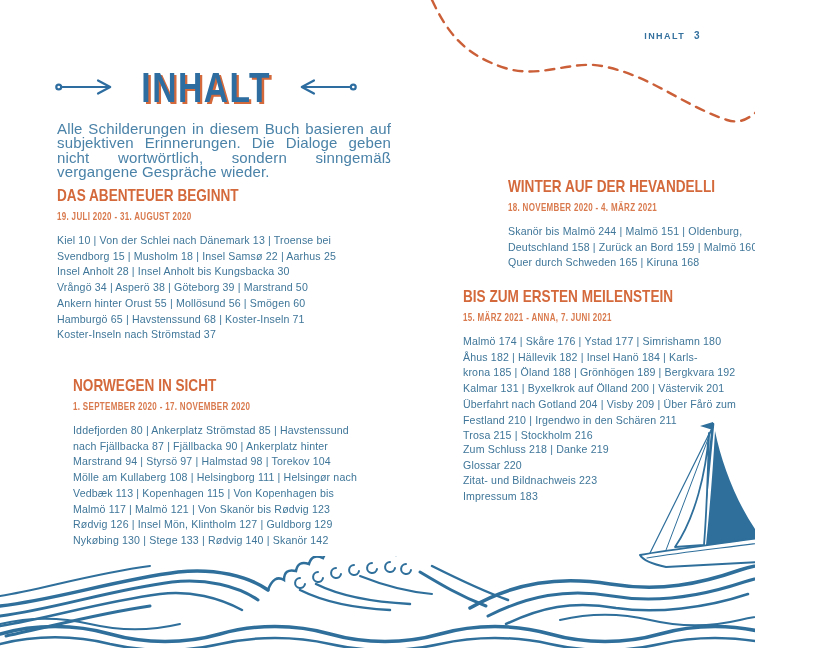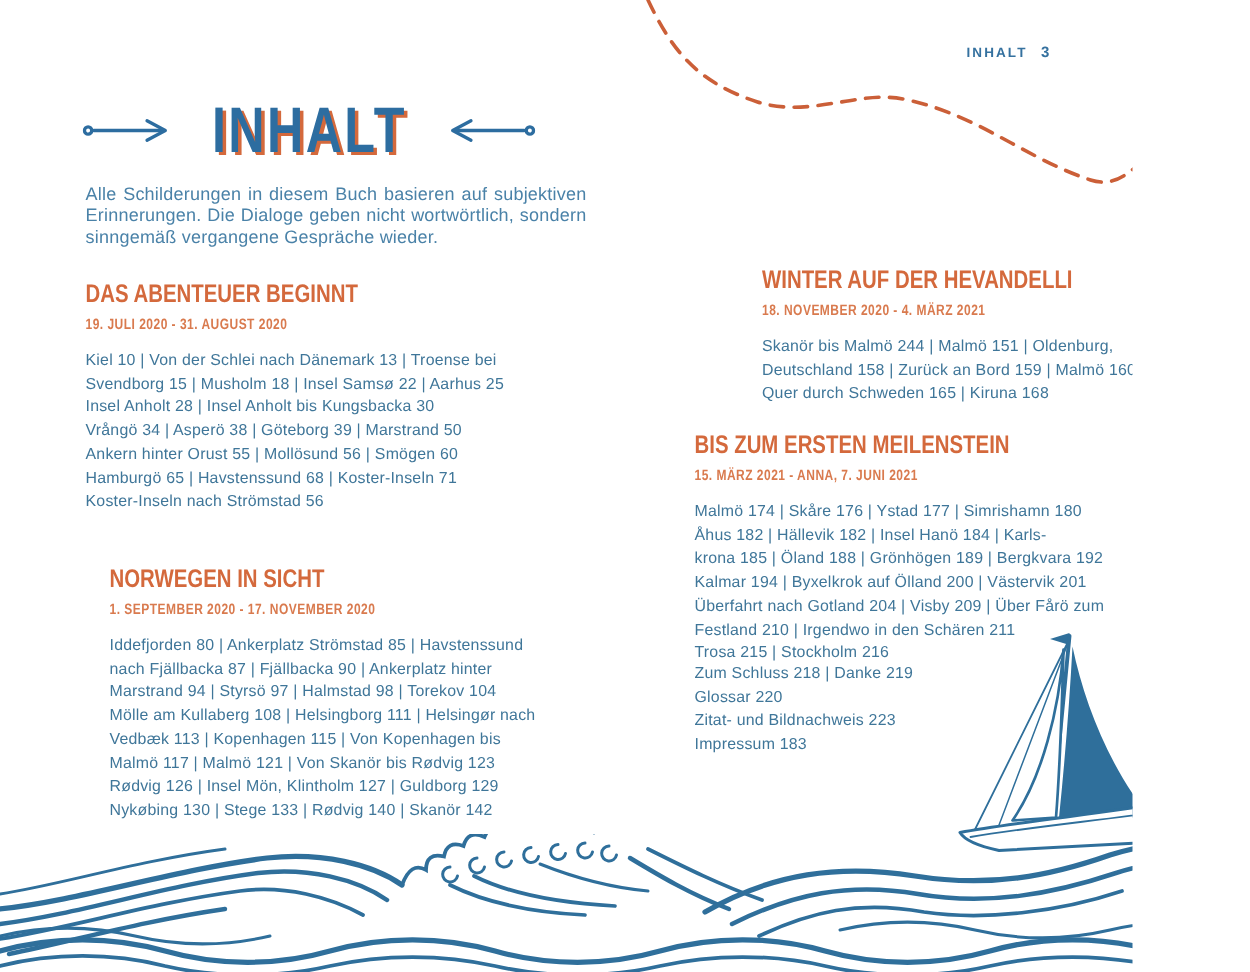--- a/index.html
+++ b/index.html
@@ -14,21 +14,21 @@
   .page-header .num{margin-left:9px;font-size:10px;}
 
   
   .title-row{position:absolute;left:36px;top:58px;width:340px;height:58px;z-index:3;
              display:flex;align-items:center;justify-content:center;gap:10px;}
   .big-title{margin:0;font-size:43px;font-weight:bold;color:#2d6da0;letter-spacing:2px;
              text-shadow:3px 2px 0 #d4693c;display:inline-block;transform:scaleX(0.78);
              transform-origin:center;line-height:1;}
 
   .intro{position:absolute;left:57px;top:122px;width:334px;margin:0;z-index:3;
-         font-size:12px;line-height:14.4px;color:#4a82a8;text-align:justify;letter-spacing:0.15px;}
+         font-size:15px;line-height:14.4px;color:#4a82a8;text-align:justify;letter-spacing:0.15px;}
 
   section{position:absolute;z-index:3;}
   .s1{left:57px;top:186px;width:346px;}
   .s2{left:73px;top:376px;width:346px;}
   .s3{left:463px;top:177px;width:366px;margin-left:45px;}
   .s4{left:463px;top:287px;width:370px;}
   .endmatter{position:absolute;left:463px;top:442px;width:300px;z-index:3;}
 
   section h2{margin:0 0 4px 0;color:#d4693c;font-size:17px;font-weight:bold;line-height:20px;}
   .date{color:#d97a4e;font-size:10px;font-weight:bold;line-height:13px;margin:0 0 10px 0;letter-spacing:0.4px;}
@@ -75,21 +75,21 @@
 
   <section class="s1">
     <h2><span class="cond">DAS ABENTEUER BEGINNT</span></h2>
     <div class="date"><span class="cond">19. JULI 2020 - 31. AUGUST 2020</span></div>
     <p class="toc-line">Kiel 10 | Von der Schlei nach Dänemark 13 | Troense bei</p>
     <p class="toc-line">Svendborg 15 | Musholm 18 | Insel Samsø 22 | Aarhus 25</p>
     <p class="toc-line">Insel Anholt 28 | Insel Anholt bis Kungsbacka 30</p>
     <p class="toc-line">Vrångö 34 | Asperö 38 | Göteborg 39 | Marstrand 50</p>
     <p class="toc-line">Ankern hinter Orust 55 | Mollösund 56 | Smögen 60</p>
     <p class="toc-line">Hamburgö 65 | Havstenssund 68 | Koster-Inseln 71</p>
-    <p class="toc-line">Koster-Inseln nach Strömstad 56</p>
+    <p class="toc-line">Koster-Inseln nach Strömstad 37</p>
   </section>
 
   <section class="s2">
     <h2><span class="cond">NORWEGEN IN SICHT</span></h2>
     <div class="date"><span class="cond">1. SEPTEMBER 2020 - 17. NOVEMBER 2020</span></div>
     <p class="toc-line">Iddefjorden 80 | Ankerplatz Strömstad 85 | Havstenssund</p>
     <p class="toc-line">nach Fjällbacka 87 | Fjällbacka 90 | Ankerplatz hinter</p>
     <p class="toc-line">Marstrand 94 | Styrsö 97 | Halmstad 98 | Torekov 104</p>
     <p class="toc-line">Mölle am Kullaberg 108 | Helsingborg 111 | Helsingør nach</p>
     <p class="toc-line">Vedbæk 113 | Kopenhagen 115 | Von Kopenhagen bis</p>
@@ -105,21 +105,21 @@
     <p class="toc-line">Deutschland 158 | Zurück an Bord 159 | Malmö 160</p>
     <p class="toc-line">Quer durch Schweden 165 | Kiruna 168</p>
   </section>
 
   <section class="s4">
     <h2><span class="cond">BIS ZUM ERSTEN MEILENSTEIN</span></h2>
     <div class="date"><span class="cond">15. MÄRZ 2021 - ANNA, 7. JUNI 2021</span></div>
     <p class="toc-line">Malmö 174 | Skåre 176 | Ystad 177 | Simrishamn 180</p>
     <p class="toc-line">Åhus 182 | Hällevik 182 | Insel Hanö 184 | Karls-</p>
     <p class="toc-line">krona 185 | Öland 188 | Grönhögen 189 | Bergkvara 192</p>
-    <p class="toc-line">Kalmar 194 | Byxelkrok auf Ölland 200 | Västervik 201</p>
+    <p class="toc-line">Kalmar 131 | Byxelkrok auf Ölland 200 | Västervik 201</p>
     <p class="toc-line">Überfahrt nach Gotland 204 | Visby 209 | Über Fårö zum</p>
     <p class="toc-line">Festland 210 | Irgendwo in den Schären 211</p>
     <p class="toc-line">Trosa 215 | Stockholm 216</p>
   </section>
 
   <div class="endmatter">
     <p class="toc-line">Zum Schluss 218 | Danke 219</p>
     <p class="toc-line">Glossar 220</p>
     <p class="toc-line">Zitat- und Bildnachweis 223</p>
     <p class="toc-line">Impressum 183</p>

